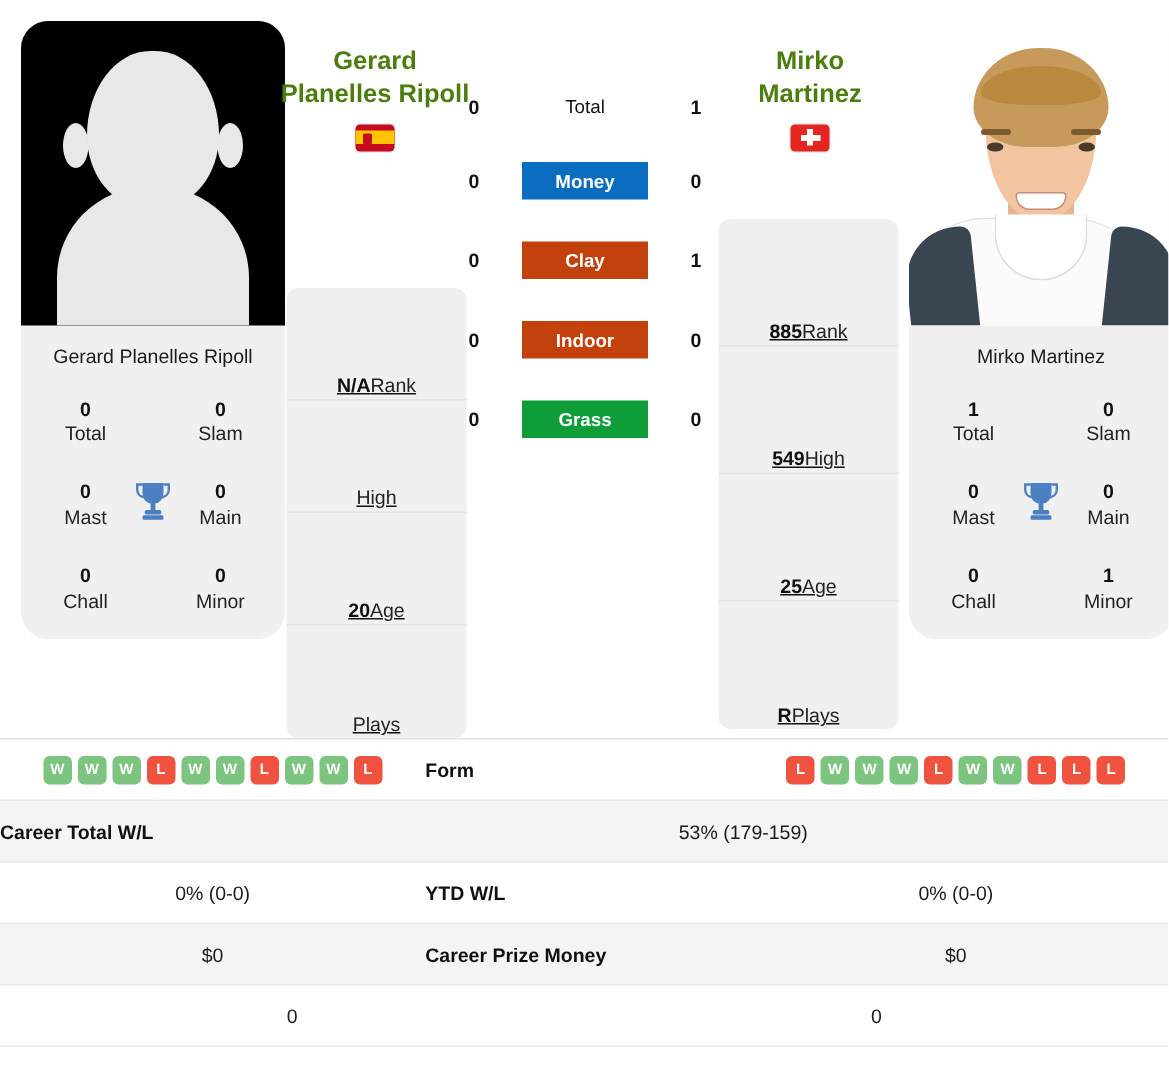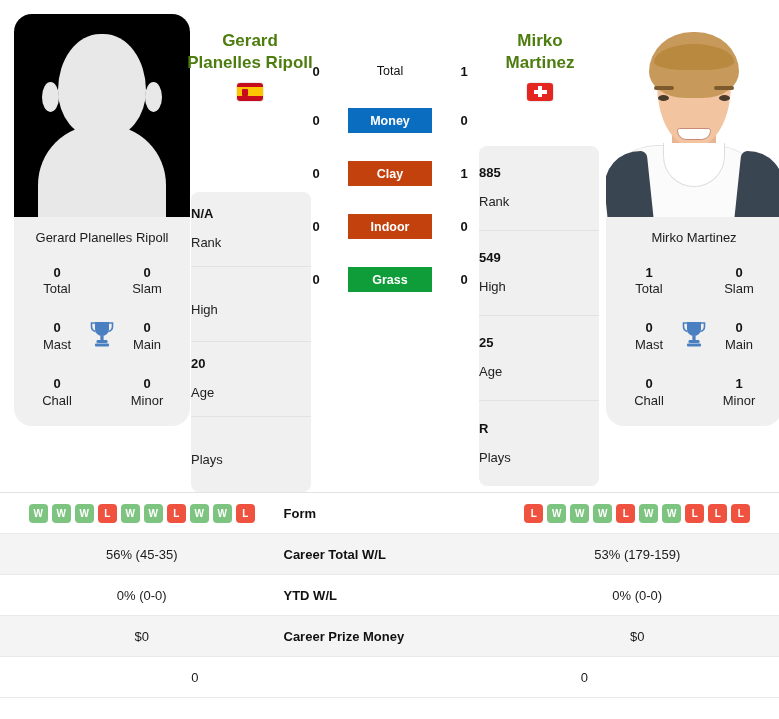--- a/index.html
+++ b/index.html
@@ -237,25 +237,26 @@
     width: 120px;
     background: #f0f0f0;
     border-radius: 8px;
     overflow: hidden;
   }
   .info-col.left  { left: 191px; top: 192px; }
   .info-col.right { left: 479px; top: 146px; }
   .info-cell {
     height: 74px;
     display: flex;
-    flex-direction: column;
-    align-items: flex-start;
+    flex-direction: row;
+    align-items: flex-end;
     justify-content: center;
     border-bottom: 1px solid #e2e2e2;
     line-height: 1.3;
+    text-decoration: underline;
   }
   .info-col.left .info-cell { height: 75px; }
   .info-col.right .info-cell { height: 85px; }
   .info-cell:last-child { border-bottom: none; }
   .i-val {
     font-size: 13px;
     font-weight: bold;
     color: #111111;
   }
   .i-lab {
@@ -641,21 +642,20 @@
             <span class="badge W">W</span>
             <span class="badge W">W</span>
             <span class="badge L">L</span>
             <span class="badge L">L</span>
             <span class="badge L">L</span>
           </div>
       </div>
     </div>
 
     <div class="stat-row shaded">
-      <div class="stat-side">56% (45-35)</div>
       <div class="stat-label">Career Total W/L</div>
       <div class="stat-side">53% (179-159)</div>
     </div>
 
     <div class="stat-row">
       <div class="stat-side">0% (0-0)</div>
       <div class="stat-label">YTD W/L</div>
       <div class="stat-side">0% (0-0)</div>
     </div>
 

